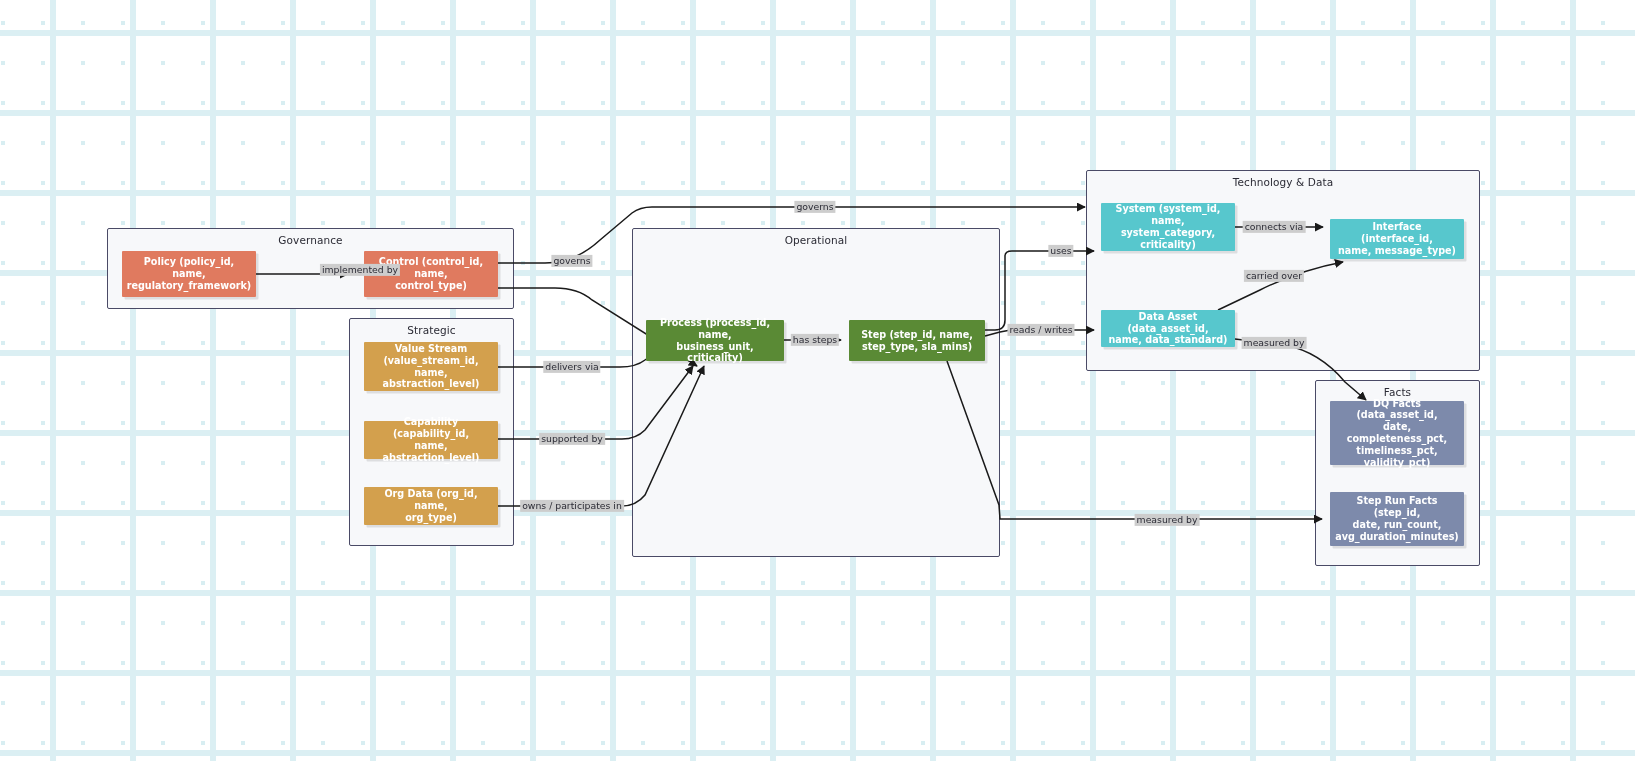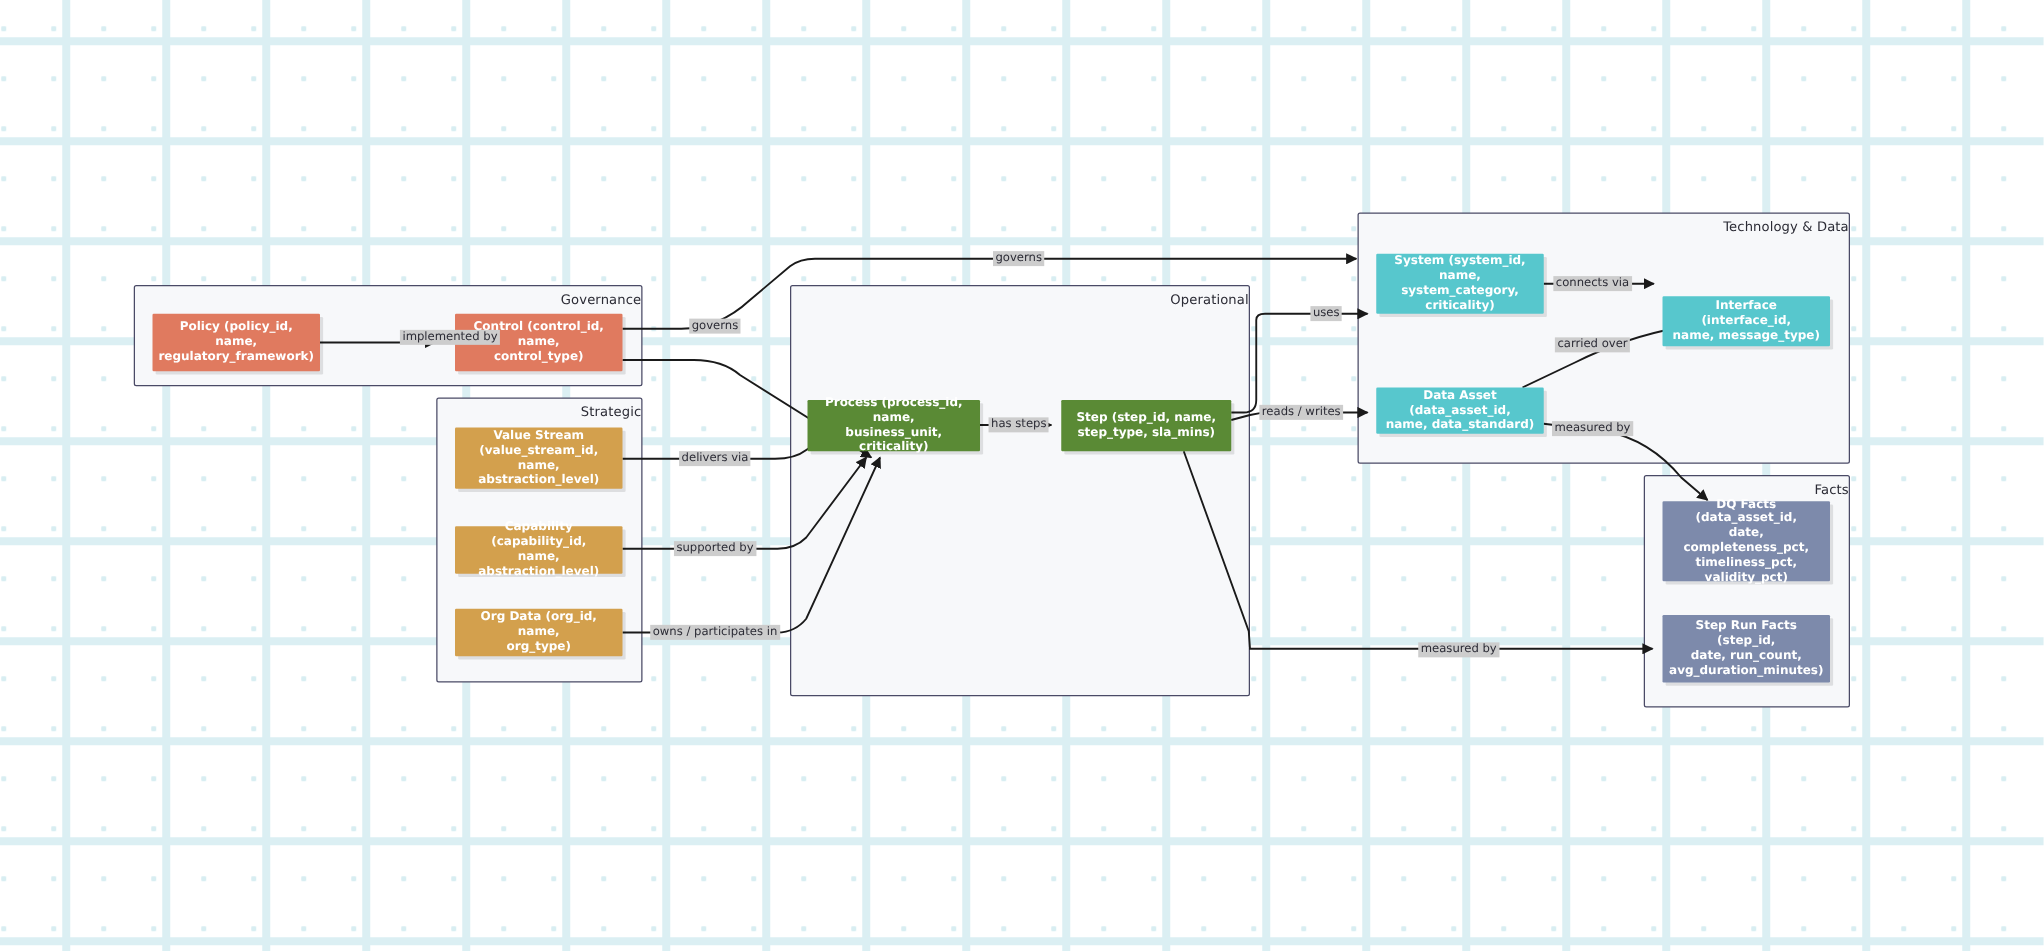--- a/index.html
+++ b/index.html
@@ -30,21 +30,21 @@
   .cluster {
     position: absolute;
     background: #f7f8fa;
     border: 1.6px solid #4a4a66;
     border-radius: 2px;
     z-index: 1;
   }
   .cluster-title {
     position: absolute;
     left: 0; right: 0; top: 5px;
-    text-align: right;
+    text-align: center;
     font-size: 10.5px;
     color: #2b2b35;
     font-weight: 400;
     letter-spacing: 0.1px;
   }
   .node {
     position: absolute;
     display: flex;
     align-items: center;
     justify-content: center;
@@ -184,21 +184,21 @@
           <span>step_type, sla_mins)</span>
         </div>
       </div>
       <div class="node" style="left: 1101px; top: 203px; width: 134px; height: 48px; background: rgb(87, 199, 205);">
         <div>
           <span>System (system_id, name,</span>
           <span>system_category,</span>
           <span>criticality)</span>
         </div>
       </div>
-      <div class="node" style="left: 1330px; top: 219px; width: 134px; height: 40px; background: rgb(87, 199, 205); margin-top: 18px;">
+      <div class="node" style="left: 1330px; top: 219px; width: 134px; height: 40px; background: rgb(87, 199, 205);">
         <div>
           <span>Interface (interface_id,</span>
           <span>name, message_type)</span>
         </div>
       </div>
       <div class="node" style="left: 1101px; top: 310px; width: 134px; height: 37px; background: rgb(87, 199, 205);">
         <div>
           <span>Data Asset (data_asset_id,</span>
           <span>name, data_standard)</span>
         </div>

